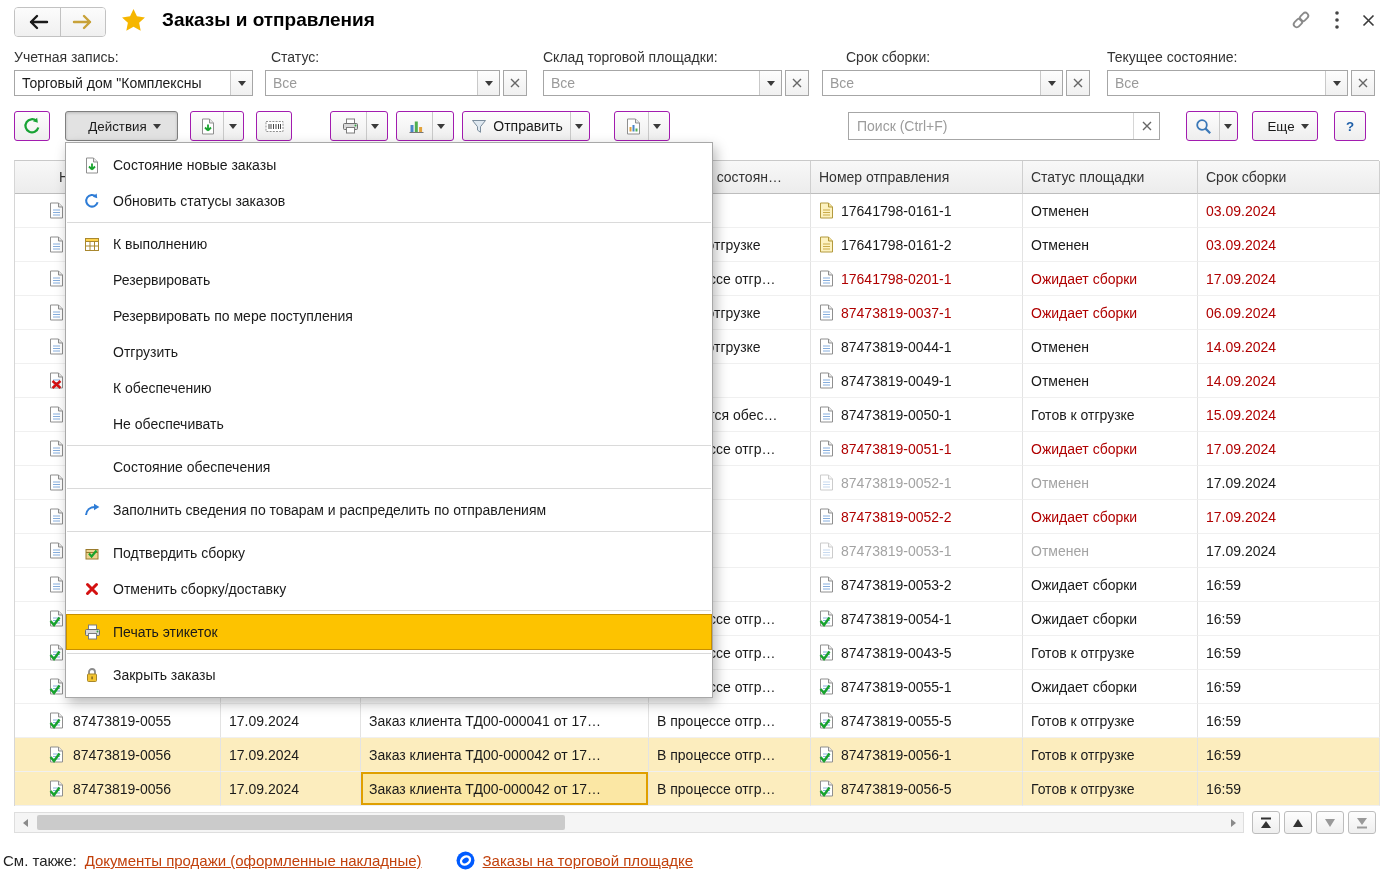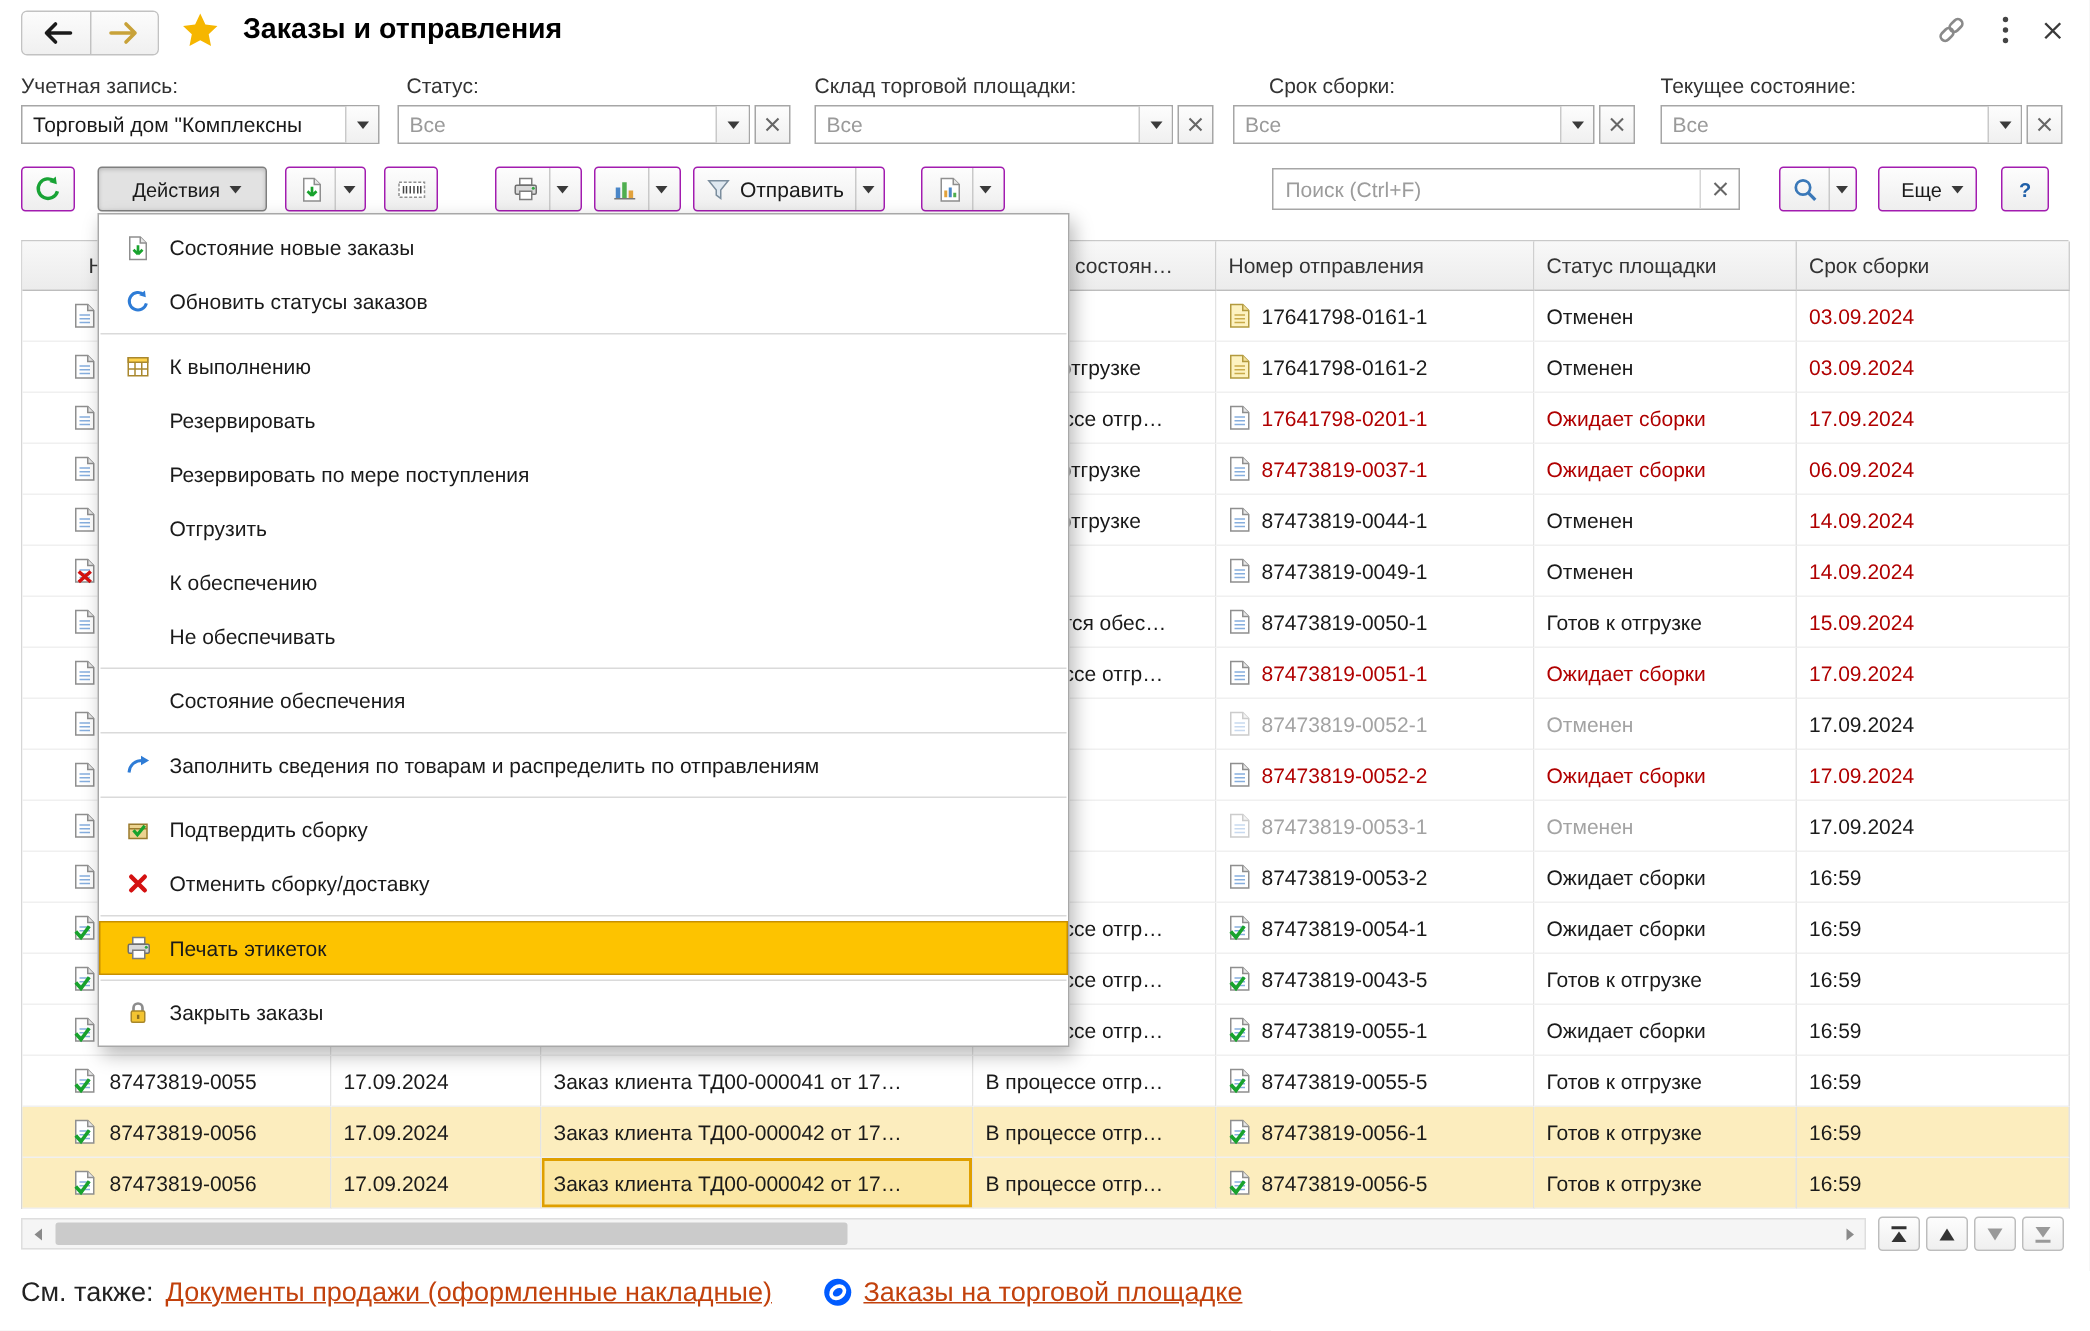--- a/index.html
+++ b/index.html
@@ -55,21 +55,21 @@
 
 .hscroll{position:absolute;left:14px;top:812px;width:1230px;height:21px;border:1px solid #dedede;background:#f5f5f5;display:flex;align-items:center}
 .hs-btn{width:20px;height:100%;display:flex;align-items:center;justify-content:center;cursor:pointer}
 .hs-track{flex:1;height:100%;position:relative}
 .hs-thumb{position:absolute;left:2px;top:2px;height:15px;width:528px;background:#cbcbcb;border-radius:2px;cursor:grab}
 .tri-l{width:0;height:0;border-top:4px solid transparent;border-bottom:4px solid transparent;border-right:5px solid #8a8a8a}
 .tri-r{width:0;height:0;border-top:4px solid transparent;border-bottom:4px solid transparent;border-left:5px solid #8a8a8a}
 .tnav{position:absolute;left:1252px;top:811px;display:flex;gap:4px}
 .nbtn{width:28px;height:23px;border:1px solid #bdbdbd;border-radius:3px;background:linear-gradient(#fdfdfd,#efefef);display:flex;align-items:center;justify-content:center;cursor:pointer}
 
-.footer{position:absolute;left:14px;top:851px;display:flex;align-items:center;font-size:18px;color:#222;white-space:nowrap}
+.footer{position:absolute;left:3px;top:851px;display:flex;align-items:center;font-size:15px;color:#222;white-space:nowrap}
 .link{color:#c2410c;text-decoration:underline;cursor:pointer}
 .footer .link{margin-left:8px}
 .footer .oz{margin-left:34px;display:inline-flex;line-height:0}
 </style>
 </head>
 <body>
 
 <div class="app">
 
   <div class="nav-group">

